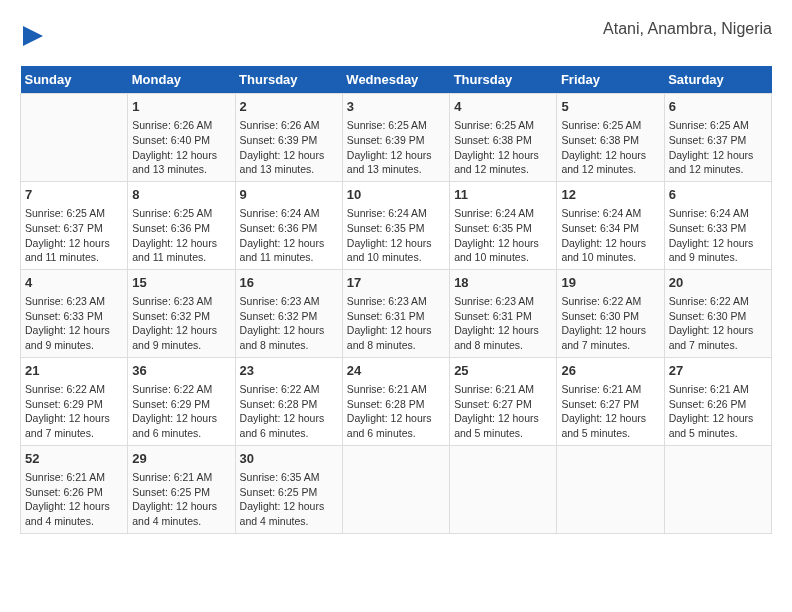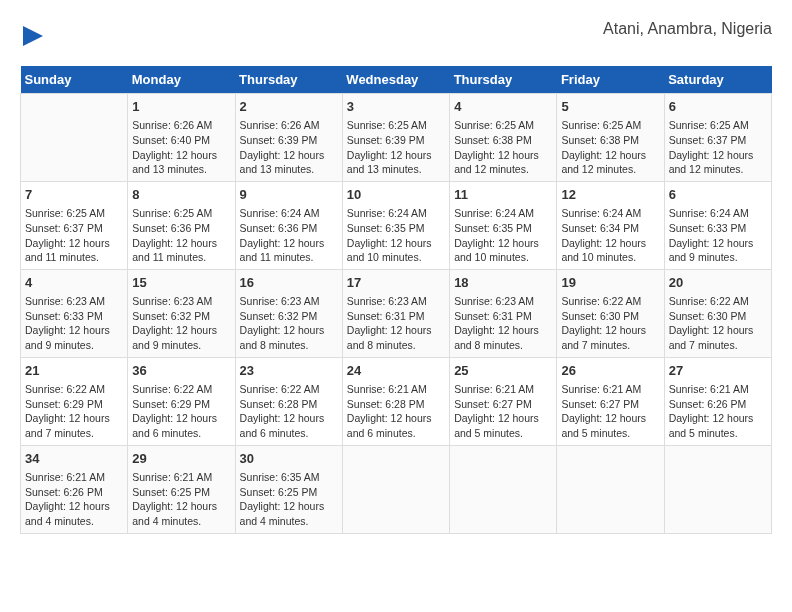--- a/index.html
+++ b/index.html
@@ -297,21 +297,21 @@
         <td>
           <span class="day-num">27</span>
           <div class="day-info" style="white-space: pre-line;">Sunrise: 6:21 AM
 Sunset: 6:26 PM
 Daylight: 12 hours
 and 5 minutes.</div>
         </td>
       </tr>
       <tr>
         <td>
-          <span class="day-num">34</span>
+          <span class="day-num">52</span>
           <div class="day-info" style="white-space: pre-line;">Sunrise: 6:21 AM
 Sunset: 6:26 PM
 Daylight: 12 hours
 and 4 minutes.</div>
         </td>
         <td>
           <span class="day-num">29</span>
           <div class="day-info" style="white-space: pre-line;">Sunrise: 6:21 AM
 Sunset: 6:25 PM
 Daylight: 12 hours

